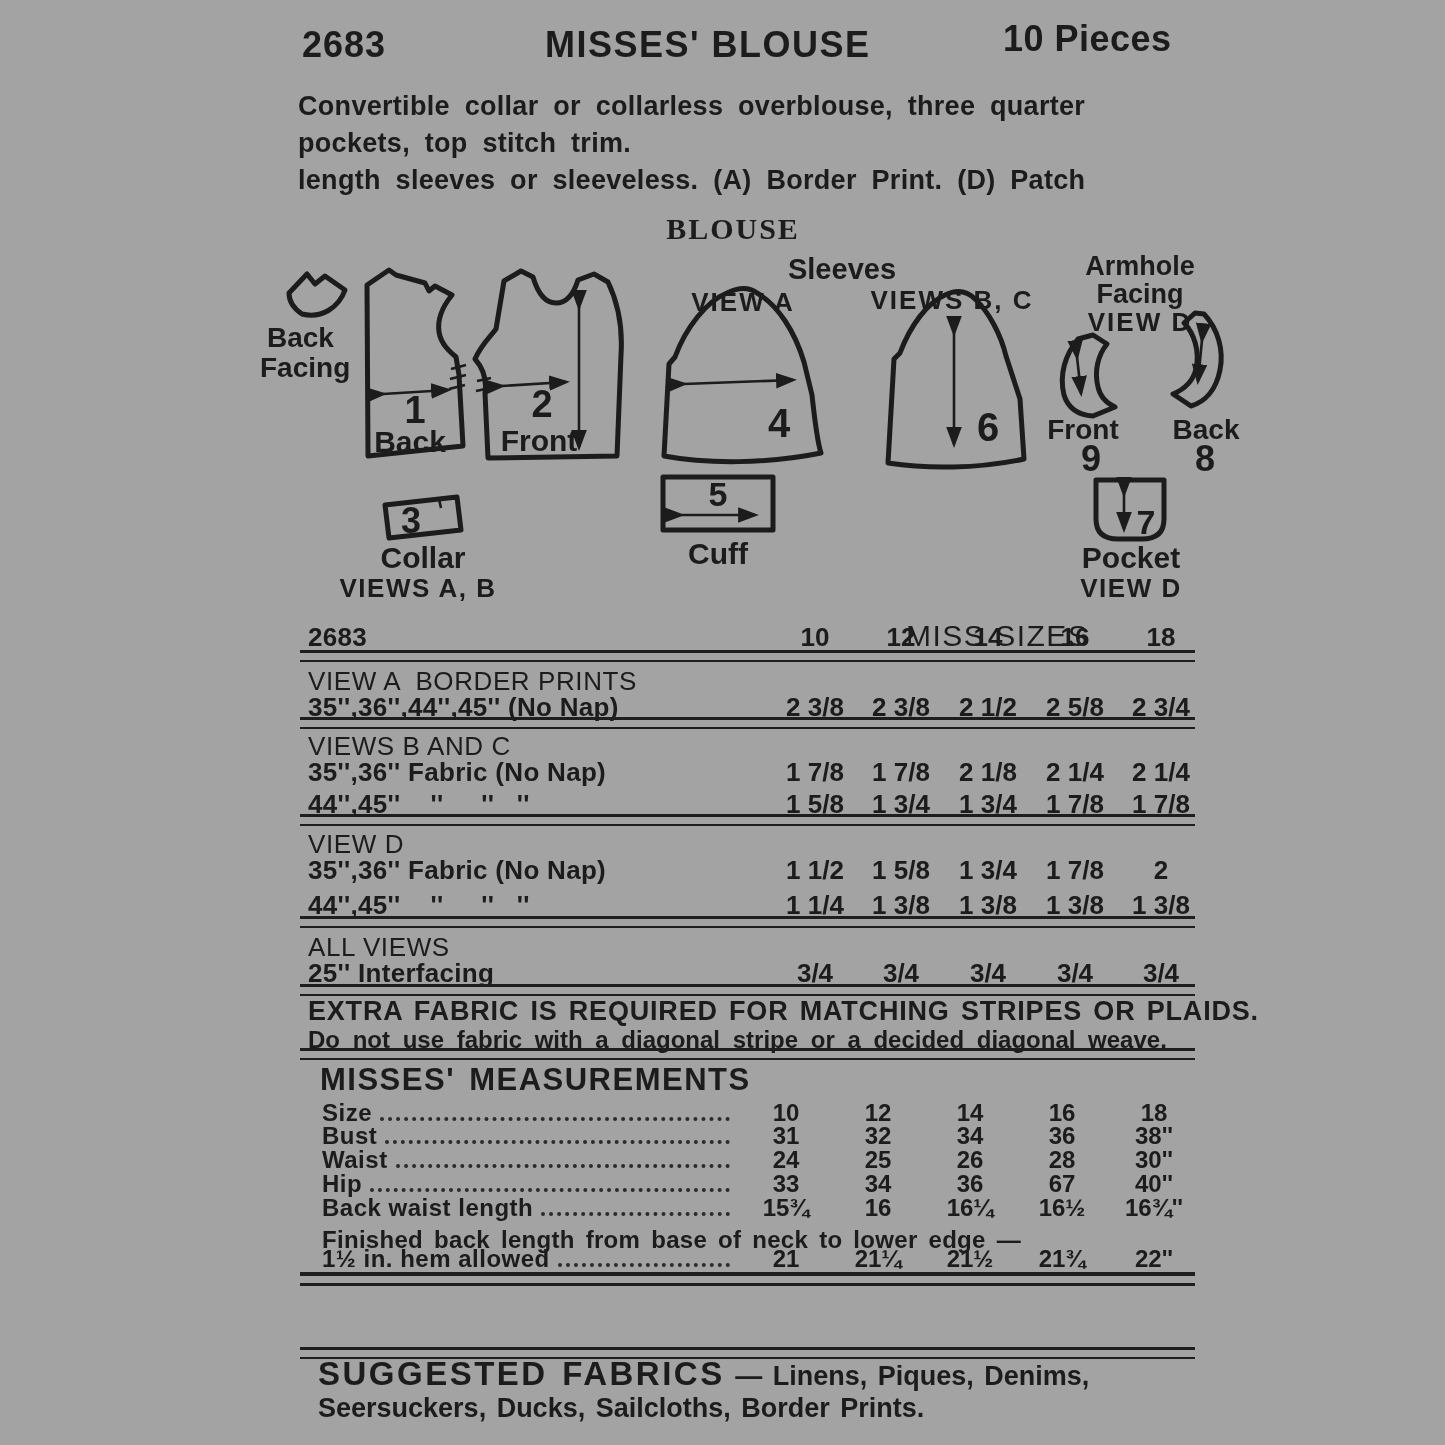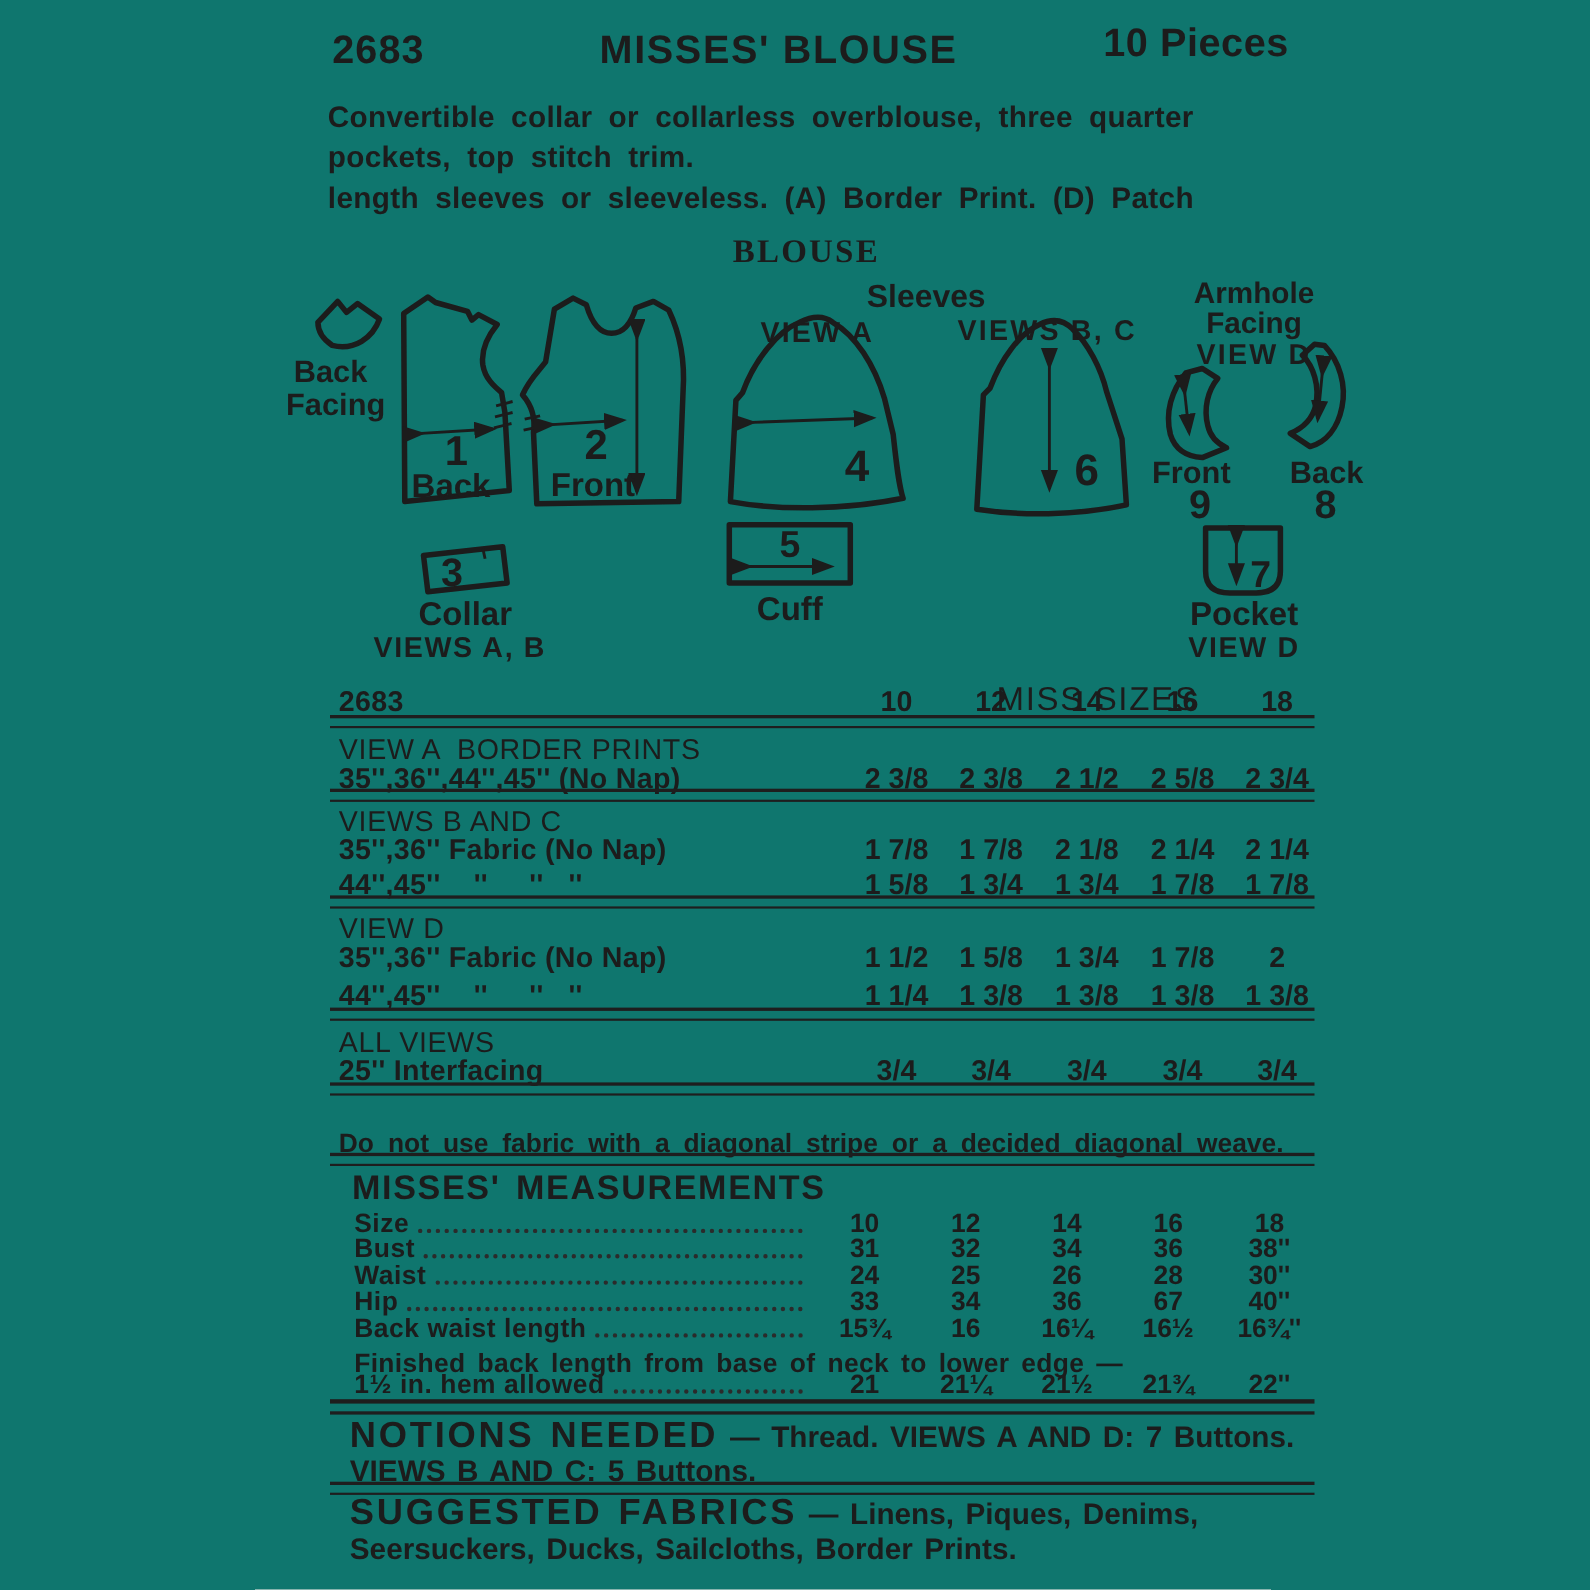--- a/index.html
+++ b/index.html
@@ -1,19 +1,19 @@
 <!DOCTYPE html>
 <html><head>
 <meta charset="utf-8">
 <style>
   html,body{margin:0;padding:0;background:#e8e6e2;}
   .page{
     position:relative;
     width:1445px;height:1445px;
-    background:#0f766e;
+    background:#a3a3a3;
     font-family:"Liberation Sans", sans-serif;
     color:#1c1c1c;
     overflow:hidden;
   }
   .abs{position:absolute;}
   
   .pat-no{left:302px;top:24px;font-size:36px;font-weight:700;letter-spacing:1px;}
   .main-title{left:545px;top:24px;font-size:36px;font-weight:700;letter-spacing:1.5px;}
   .pieces{left:1003px;top:18px;font-size:36px;font-weight:700;letter-spacing:0.5px;}
   .desc{left:298px;top:88px;width:900px;font-size:27px;font-weight:700;line-height:37px;word-spacing:7px;letter-spacing:0.3px;}
@@ -195,20 +195,21 @@
   <div class="yrow" style="top:958px">
     <span class="ylabel">25'' Interfacing</span>
     <span class="ycell c0">3/4</span>
     <span class="ycell c1">3/4</span>
     <span class="ycell c2">3/4</span>
     <span class="ycell c3">3/4</span>
     <span class="ycell c4">3/4</span>
   </div>
   <div class="rule" style="top:984px"></div>
 
+  <div class="note1">EXTRA FABRIC IS REQUIRED FOR MATCHING STRIPES OR PLAIDS.</div>
   <div class="note2">Do not use fabric with a diagonal stripe or a decided diagonal weave.</div>
   <div class="rule" style="top:1048px"></div>
 
   <div class="m-heading">MISSES' MEASUREMENTS</div>
 
   <div class="mrow" style="top:1103px">
     <span class="mlabel">Size</span>
       <span class="leader"></span>
     <span class="mcell">10</span>
     <span class="mcell">12</span>
@@ -258,25 +259,20 @@
     <span class="mlabel">1½ in. hem allowed</span>
       <span class="leader"></span>
     <span class="mcell">21</span>
     <span class="mcell">21¼</span>
     <span class="mcell">21½</span>
     <span class="mcell">21¾</span>
     <span class="mcell">22''</span>
   </div>
   <div class="rule rule-heavy" style="top:1272px"></div>
 
-  <div class="notions">
-    <span class="sec-head">NOTIONS NEEDED</span>
-    <span>—</span>
-    <span>Thread. VIEWS A AND D: 7 Buttons. VIEWS B AND C: 5 Buttons.</span>
-  </div>
   <div class="rule" style="top:1347px"></div>
 
   <div class="fabrics">
     <span class="sec-head">SUGGESTED FABRICS</span>
     <span>—</span>
     <span>Linens, Piques, Denims, Seersuckers, Ducks, Sailcloths, Border Prints.</span>
   </div>
 
 </div>
 

